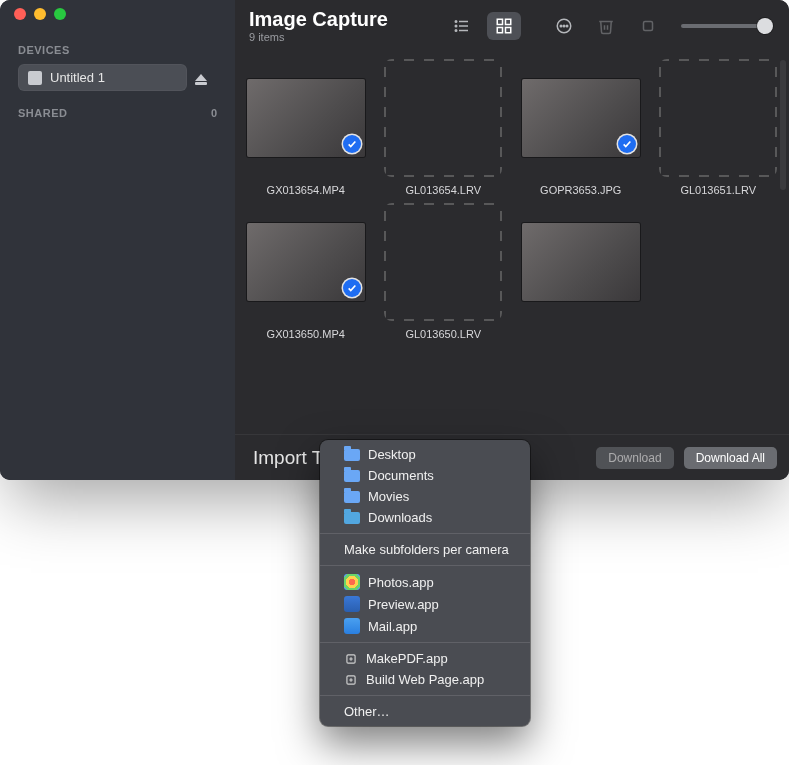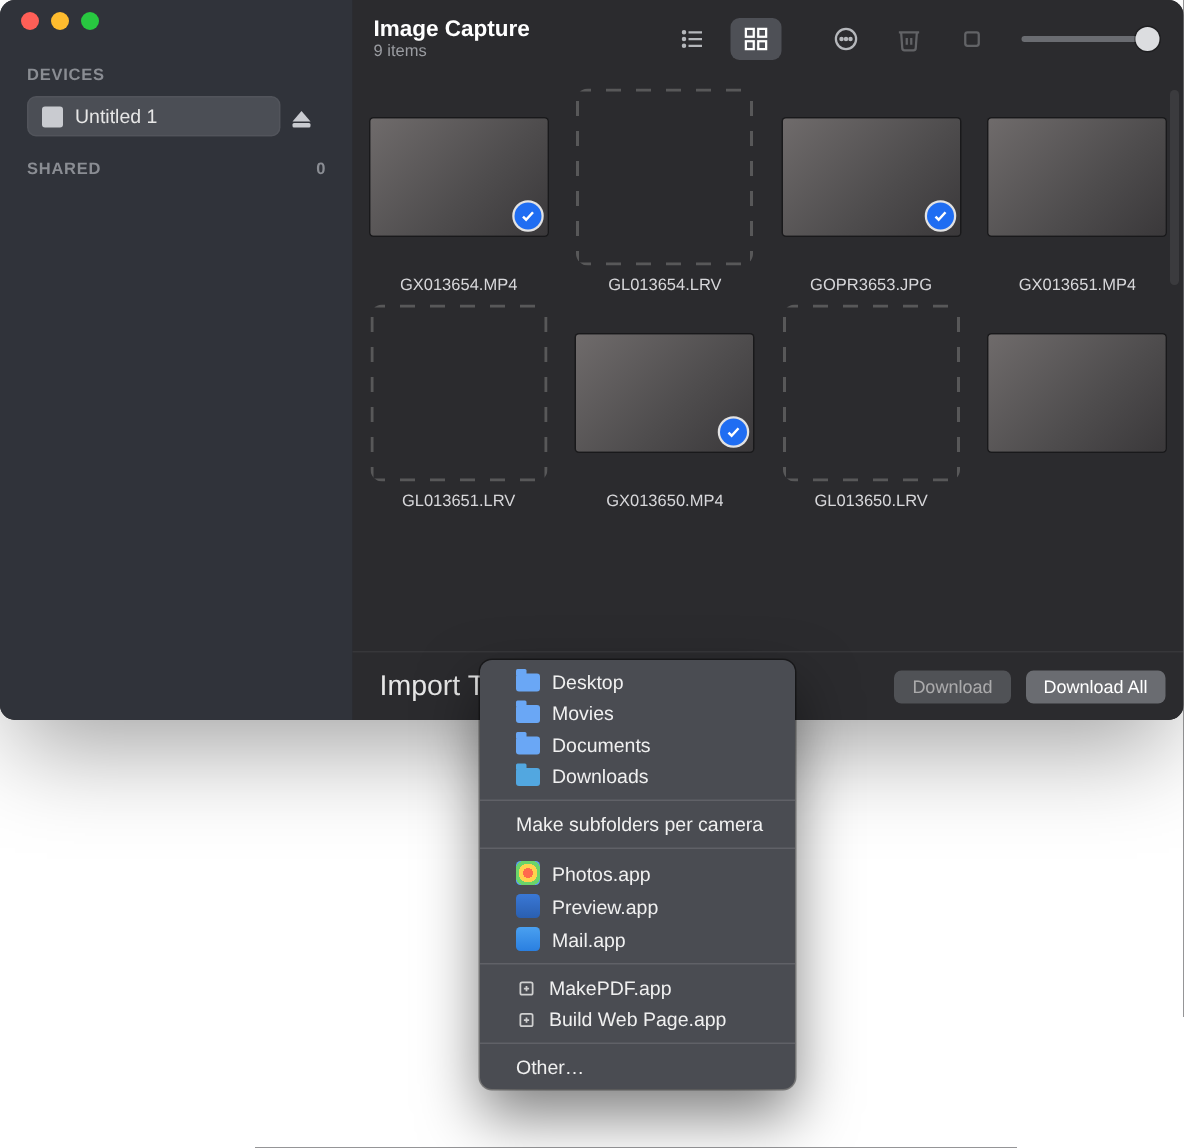--- a/index.html
+++ b/index.html
@@ -89,21 +89,21 @@
     background: #2b2b2e;
     border-top-right-radius: 10px;
     border-bottom-right-radius: 10px;
   }
   .toolbar {
     height: 52px; display: flex; align-items: center;
     padding: 0 12px 0 14px;
     gap: 8px;
   }
   .app-title-block { display: flex; flex-direction: column; line-height: 1.15; margin-right: auto; }
-  .app-title { font-weight: 600; font-size: 15px; color: #fff; }
+  .app-title { font-weight: 600; font-size: 20px; color: #fff; }
   .app-sub { font-size: 11px; color: #9a9ca1; }
   .tb-btn {
     width: 34px; height: 28px; border-radius: 6px;
     display: flex; align-items: center; justify-content: center;
     color: #b5b7bb;
   }
   .tb-btn.active { background: #4e5056; color: #fff; }
   .tb-btn svg { width: 18px; height: 18px; }
   .toolbar .spacer { width: 10px; }
   .thumb-slider {
@@ -331,26 +331,20 @@
                   <svg viewBox="0 0 24 24" fill="none" stroke="#fff" stroke-width="4">
                     <polyline points="4 13 9 18 20 6"></polyline>
                   </svg>
                 </div>
               </div>
             </div>
             <div class="fname">GOPR3653.JPG</div>
           </div>
           <div class="cell">
             <div class="thumb-wrap">
-              <div class="thumb"></div>
-            </div>
-            <div class="fname">GX013651.MP4</div>
-          </div>
-          <div class="cell">
-            <div class="thumb-wrap">
               <div class="placeholder"></div>
             </div>
             <div class="fname">GL013651.LRV</div>
           </div>
           <div class="cell">
             <div class="thumb-wrap">
               <div class="thumb">
                 <div class="check-badge">
                   <svg viewBox="0 0 24 24" fill="none" stroke="#fff" stroke-width="4">
                     <polyline points="4 13 9 18 20 6"></polyline>
@@ -385,25 +379,25 @@
   </main>
 </div>
 
 <div class="dropdown" id="dropdown">
     <div class="menu-item">
       <span class="folder-icon"></span>
       <span>Desktop</span>
     </div>
     <div class="menu-item">
       <span class="folder-icon"></span>
+      <span>Documents</span>
+    </div>
+    <div class="menu-item">
+      <span class="folder-icon"></span>
       <span>Movies</span>
-    </div>
-    <div class="menu-item">
-      <span class="folder-icon"></span>
-      <span>Documents</span>
     </div>
     <div class="menu-item">
       <span class="folder-icon dl"></span>
       <span>Downloads</span>
     </div>
     <div class="menu-sep"></div>
     <div class="menu-item">
       <span>Make subfolders per camera</span>
     </div>
     <div class="menu-sep"></div>

